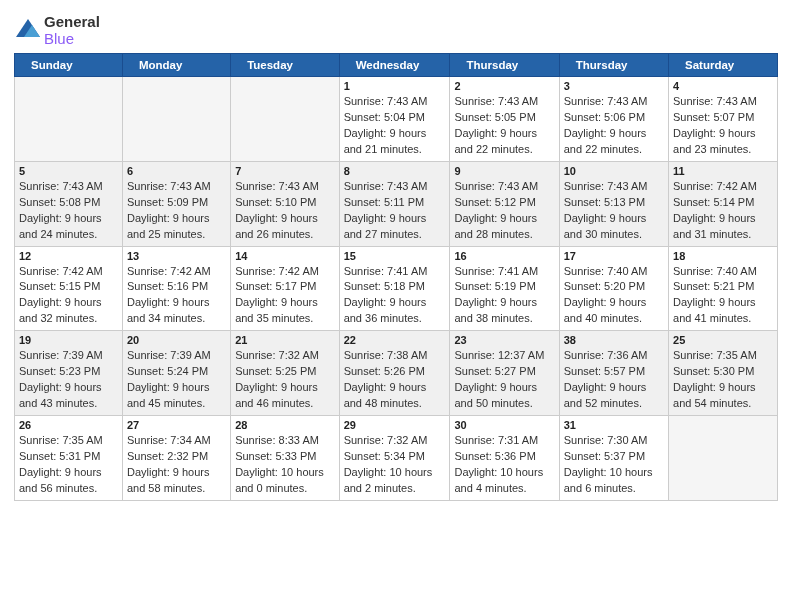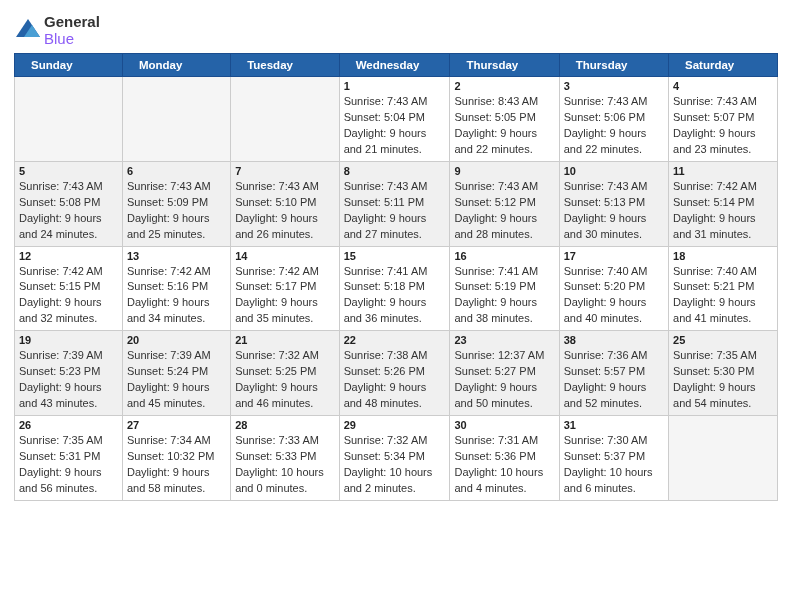--- a/index.html
+++ b/index.html
@@ -138,21 +138,21 @@
           <td class="empty"></td>
           <td>
             <div class="day-number">1</div>
             <div class="day-info">Sunrise: 7:43 AM
 Sunset: 5:04 PM
 Daylight: 9 hours
 and 21 minutes.</div>
           </td>
           <td>
             <div class="day-number">2</div>
-            <div class="day-info">Sunrise: 8:43 AM
+            <div class="day-info">Sunrise: 7:43 AM
 Sunset: 5:05 PM
 Daylight: 9 hours
 and 22 minutes.</div>
           </td>
           <td>
             <div class="day-number">3</div>
             <div class="day-info">Sunrise: 7:43 AM
 Sunset: 5:06 PM
 Daylight: 9 hours
 and 22 minutes.</div>
@@ -322,27 +322,27 @@
           <td>
             <div class="day-number">26</div>
             <div class="day-info">Sunrise: 7:35 AM
 Sunset: 5:31 PM
 Daylight: 9 hours
 and 56 minutes.</div>
           </td>
           <td>
             <div class="day-number">27</div>
             <div class="day-info">Sunrise: 7:34 AM
-Sunset: 10:32 PM
+Sunset: 2:32 PM
 Daylight: 9 hours
 and 58 minutes.</div>
           </td>
           <td>
             <div class="day-number">28</div>
-            <div class="day-info">Sunrise: 7:33 AM
+            <div class="day-info">Sunrise: 8:33 AM
 Sunset: 5:33 PM
 Daylight: 10 hours
 and 0 minutes.</div>
           </td>
           <td>
             <div class="day-number">29</div>
             <div class="day-info">Sunrise: 7:32 AM
 Sunset: 5:34 PM
 Daylight: 10 hours
 and 2 minutes.</div>

